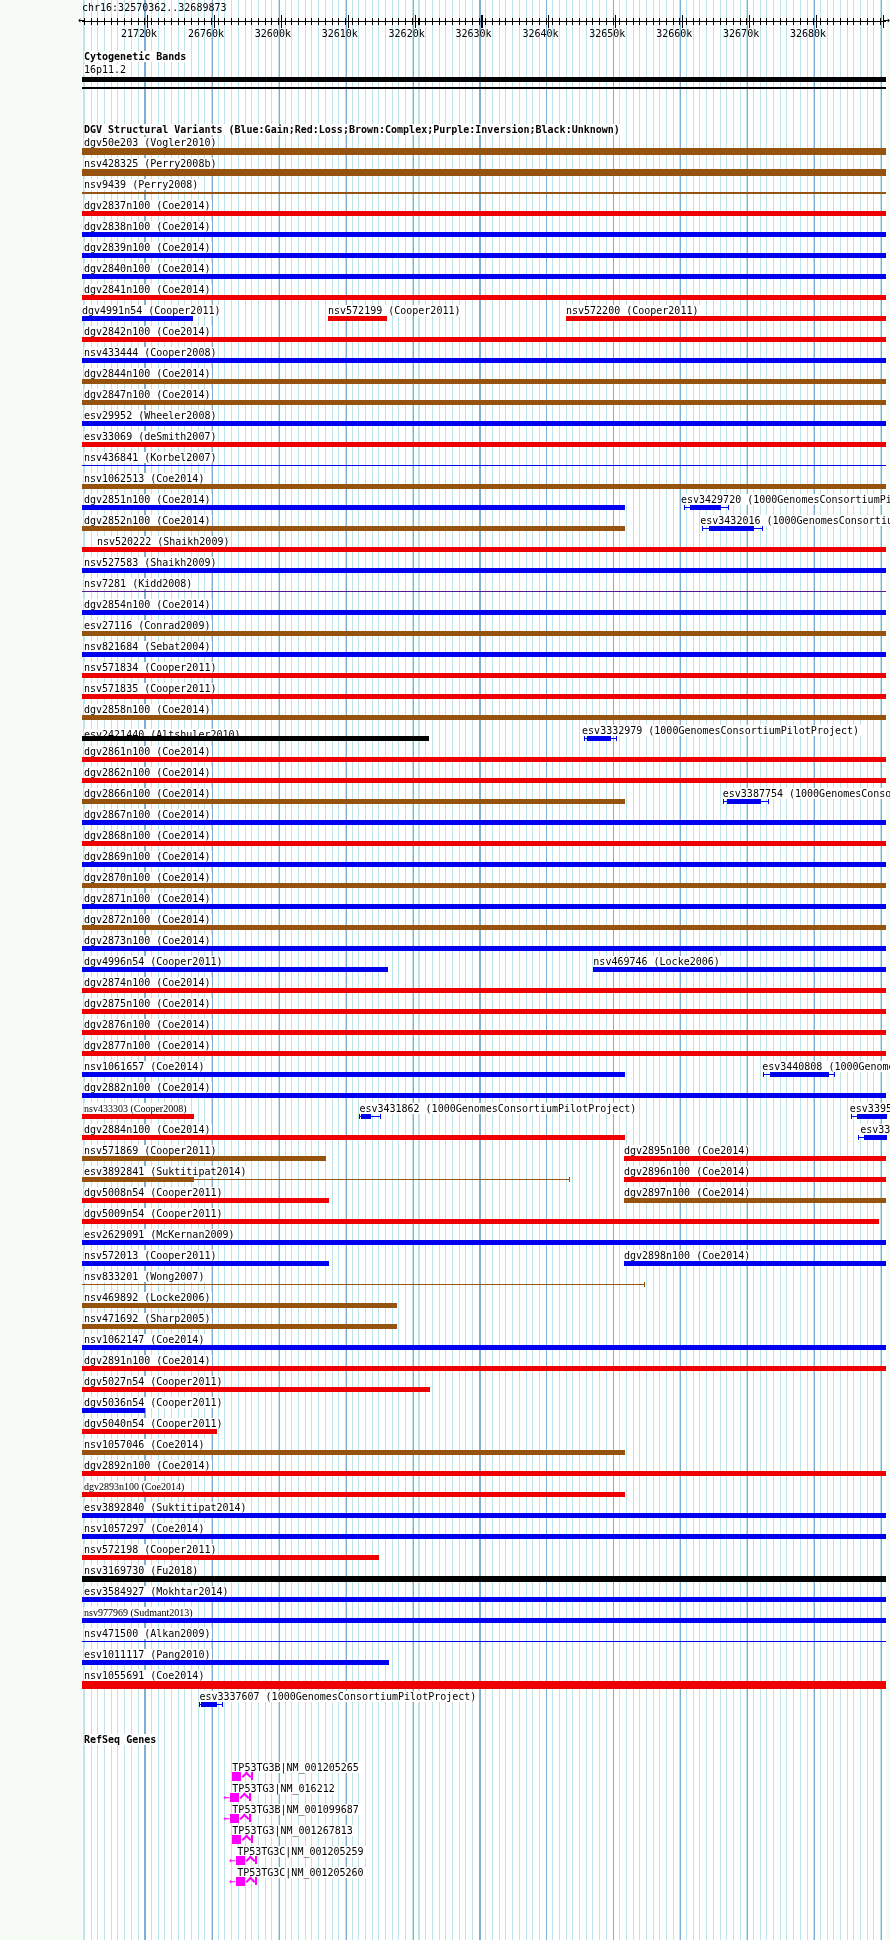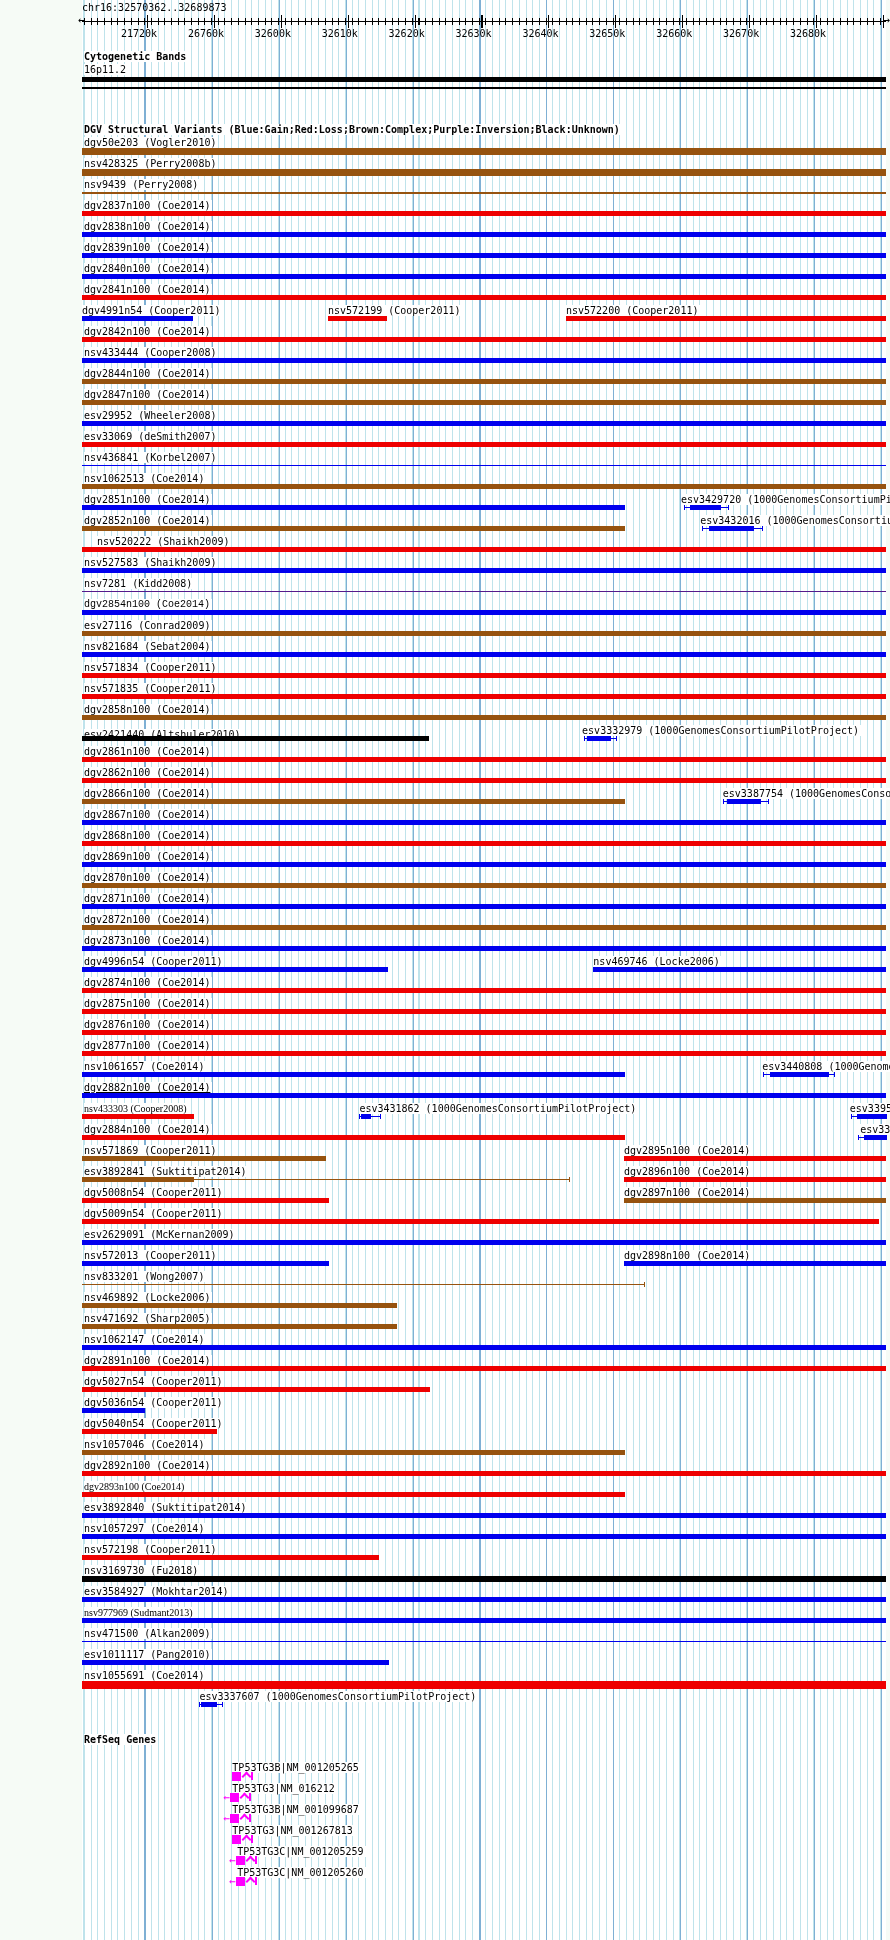--- a/index.html
+++ b/index.html
@@ -115,21 +115,21 @@
         <div class="hline" style="left: 77.1%; width: 7.5%; top: 528px; background: rgb(0, 0, 238);"></div>
         <div class="tick" style="left: 77.1%; top: 526px; height: 5px; background: rgb(0, 0, 238);"></div>
         <div class="tick" style="left: 84.6%; top: 526px; height: 5px; background: rgb(0, 0, 238);"></div>
         <div class="bar" style="left: 78%; width: 5.6%; top: 526px; height: 5px; background: rgb(0, 0, 238);"></div>
         <div class="lbl" style="top: 536px; left: 15px;">nsv520222 (Shaikh2009)</div>
         <div class="bar" style="left: 0%; width: 100%; top: 547px; height: 5px; background: rgb(238, 0, 0);"></div>
         <div class="lbl" style="top: 557px; left: 2px;">nsv527583 (Shaikh2009)</div>
         <div class="bar" style="left: 0%; width: 100%; top: 568px; height: 5px; background: rgb(0, 0, 238);"></div>
         <div class="lbl" style="top: 578px; left: 2px;">nsv7281 (Kidd2008)</div>
         <div class="bar" style="left: 0%; width: 100%; top: 591px; height: 1px; background: rgb(85, 26, 139);"></div>
-        <div class="lbl" style="top: 599px; left: 2px; font-family: Liberation Mono, monospace;">dgv2854n100 (Coe2014)</div>
+        <div class="lbl" style="top: 599px; left: 2px;">dgv2854n100 (Coe2014)</div>
         <div class="bar" style="left: 0%; width: 100%; top: 610px; height: 5px; background: rgb(0, 0, 238);"></div>
         <div class="lbl" style="top: 620px; left: 2px;">esv27116 (Conrad2009)</div>
         <div class="bar" style="left: 0%; width: 100%; top: 631px; height: 5px; background: rgb(150, 83, 15);"></div>
         <div class="lbl" style="top: 641px; left: 2px;">nsv821684 (Sebat2004)</div>
         <div class="bar" style="left: 0%; width: 100%; top: 652px; height: 5px; background: rgb(0, 0, 238);"></div>
         <div class="lbl" style="top: 662px; left: 2px;">nsv571834 (Cooper2011)</div>
         <div class="bar" style="left: 0%; width: 100%; top: 673px; height: 5px; background: rgb(238, 0, 0);"></div>
         <div class="lbl" style="top: 683px; left: 2px;">nsv571835 (Cooper2011)</div>
         <div class="bar" style="left: 0%; width: 100%; top: 694px; height: 5px; background: rgb(238, 0, 0);"></div>
         <div class="lbl" style="top: 704px; left: 2px;">dgv2858n100 (Coe2014)</div>
@@ -178,21 +178,21 @@
         <div class="bar" style="left: 0%; width: 100%; top: 1030px; height: 5px; background: rgb(238, 0, 0);"></div>
         <div class="lbl" style="top: 1040px; left: 2px;">dgv2877n100 (Coe2014)</div>
         <div class="bar" style="left: 0%; width: 100%; top: 1051px; height: 5px; background: rgb(238, 0, 0);"></div>
         <div class="lbl" style="top: 1061px; left: 2px;">nsv1061657 (Coe2014)</div>
         <div class="bar" style="left: 0%; width: 67.5%; top: 1072px; height: 5px; background: rgb(0, 0, 238);"></div>
         <div class="lbl" style="top: 1061px; left: 84.6%;">esv3440808 (1000GenomesConsortiumPilotProject)</div>
         <div class="hline" style="left: 84.7%; width: 8.8%; top: 1074px; background: rgb(0, 0, 238);"></div>
         <div class="tick" style="left: 84.7%; top: 1072px; height: 5px; background: rgb(0, 0, 238);"></div>
         <div class="tick" style="left: 93.5%; top: 1072px; height: 5px; background: rgb(0, 0, 238);"></div>
         <div class="bar" style="left: 85.6%; width: 7.3%; top: 1072px; height: 5px; background: rgb(0, 0, 238);"></div>
-        <div class="lbl" style="top: 1082px; left: 2px; text-decoration: underline;">dgv2882n100 (Coe2014)</div>
+        <div class="lbl" style="top: 1082px; left: 2px;">dgv2882n100 (Coe2014)</div>
         <div class="bar" style="left: 0%; width: 100%; top: 1093px; height: 5px; background: rgb(0, 0, 238);"></div>
         <div class="lbl" style="top: 1103px; left: 2px; font-family: Liberation Serif, serif;">nsv433303 (Cooper2008)</div>
         <div class="bar" style="left: 0%; width: 13.9%; top: 1114px; height: 5px; background: rgb(238, 0, 0);"></div>
         <div class="lbl" style="top: 1103px; left: 34.5%;">esv3431862 (1000GenomesConsortiumPilotProject)</div>
         <div class="hline" style="left: 34.5%; width: 2.6%; top: 1116px; background: rgb(0, 0, 238);"></div>
         <div class="tick" style="left: 34.5%; top: 1114px; height: 5px; background: rgb(0, 0, 238);"></div>
         <div class="tick" style="left: 37.1%; top: 1114px; height: 5px; background: rgb(0, 0, 238);"></div>
         <div class="bar" style="left: 34.7%; width: 1.3%; top: 1114px; height: 5px; background: rgb(0, 0, 238);"></div>
         <div class="lbl" style="top: 1103px; left: 95.5%;">esv3395447</div>
         <div class="hline" style="left: 95.6%; width: 4.4%; top: 1116px; background: rgb(0, 0, 238);"></div>

